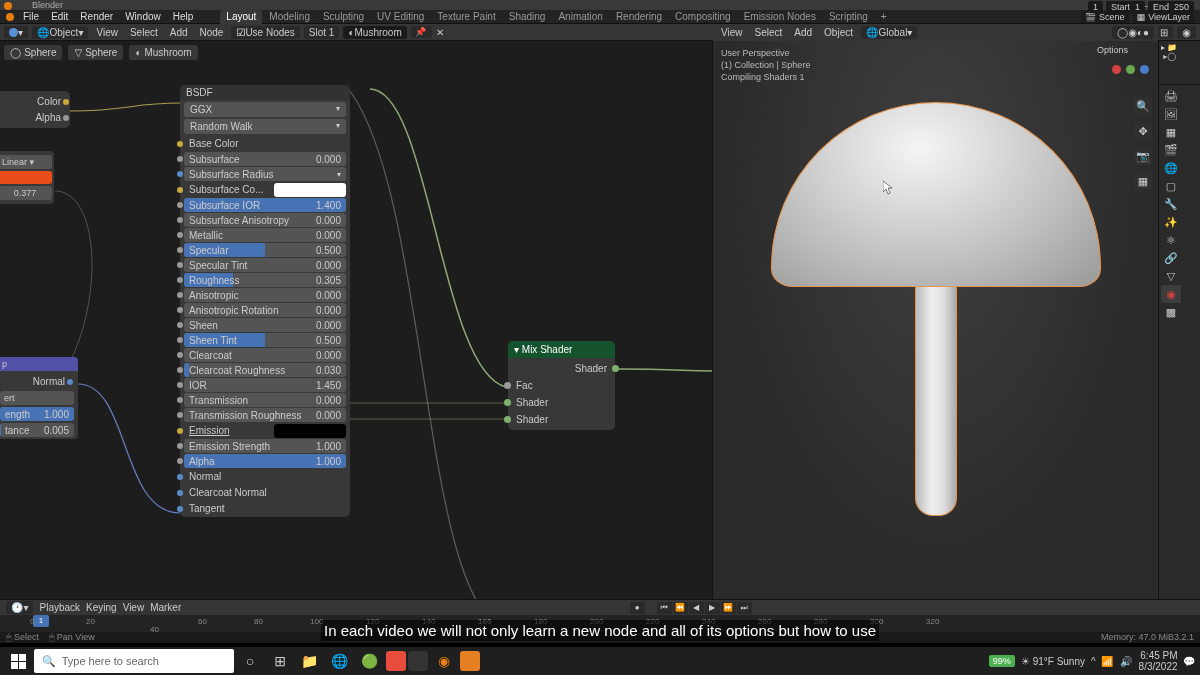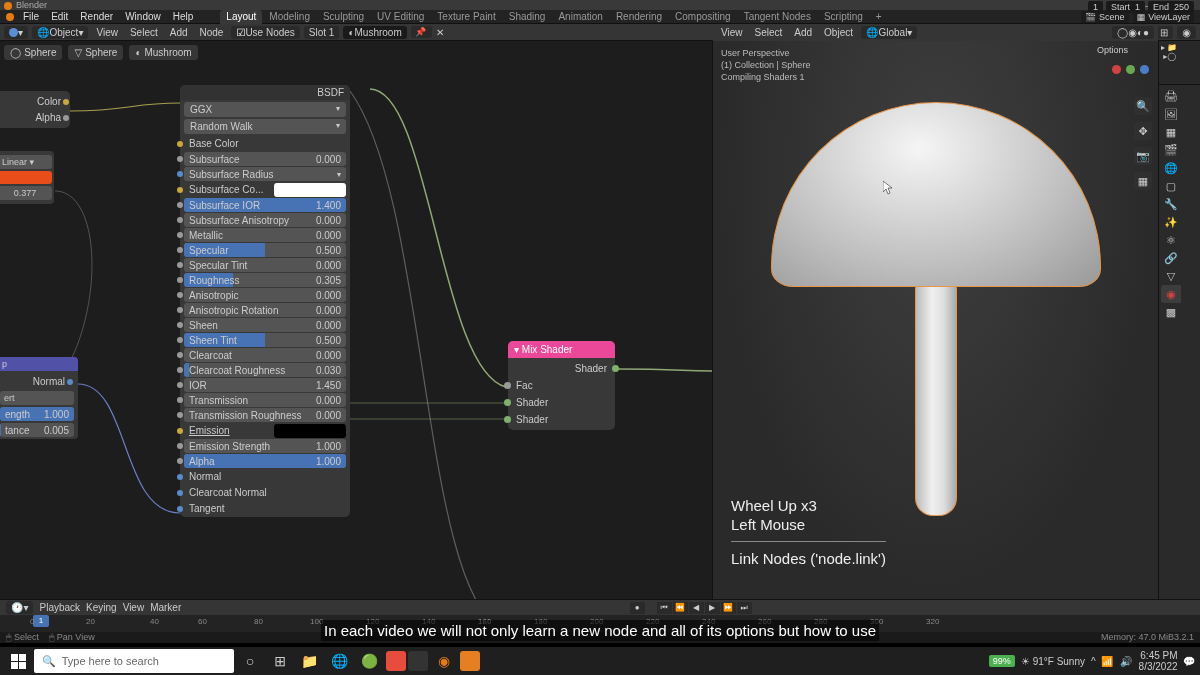--- a/index.html
+++ b/index.html
@@ -1,18 +1,18 @@
 <!DOCTYPE html>
 <html><head>
 <meta charset="utf-8">
 <style>
 * { margin: 0; padding: 0; box-sizing: border-box; font-family: -apple-system, "Segoe UI", sans-serif; }
 body { background: #000; width: 1200px; height: 675px; overflow: hidden; position: relative; color: #ccc; font-size: 11px; }
 .title-bar { height: 10px; background: #393939; display: flex; align-items: center; padding: 0 4px; justify-content: space-between; }
-.title-bar .left { display: flex; align-items: flex-end; gap: 4px; }
+.title-bar .left { display: flex; align-items: flex-end; gap: 20px; }
 .blender-logo { width: 8px; height: 8px; background: #e87d0d; border-radius: 50%; }
 .title-text { color: #aaa; font-size: 9px; }
 .window-controls { display: flex; gap: 2px; }
 .win-btn { width: 18px; height: 10px; display: flex; align-items: center; justify-content: center; font-size: 8px; color: #ccc; }
 .menu-bar { height: 14px; background: #232323; display: flex; align-items: center; padding: 0 6px; gap: 2px; border-bottom: 1px solid #111; }
 .menu-bar .menu-item { padding: 0 5px; font-size: 10px; color: #ddd; cursor: pointer; }
 .workspace-tabs { display: flex; gap: 1px; margin-left: 20px; }
 .ws-tab { padding: 0 6px; font-size: 10px; color: #999; height: 14px; display: flex; align-items: center; }
 .ws-tab.active { background: #383838; color: #fff; border-radius: 3px 3px 0 0; }
 .scene-layer { margin-left: auto; display: flex; gap: 4px; align-items: center; }
@@ -22,29 +22,29 @@
 .hdr-menu { font-size: 10px; padding: 0 4px; cursor: pointer; }
 .main-area { display: flex; height: 558px; background: #1d1d1d; }
 .node-editor { width: 712px; background: #1d1d1d; position: relative; overflow: hidden; }
 .node-breadcrumb { position: absolute; top: 4px; left: 4px; display: flex; gap: 6px; z-index: 5; }
 .bc-item { background: #373737; padding: 2px 6px; border-radius: 3px; font-size: 10px; display: flex; align-items: center; gap: 3px; }
 .shader-node { position: absolute; background: #383838; border-radius: 5px; font-size: 10px; }
 .shader-node.left-partial { left: -120px; top: 50px; width: 190px; }
 .shader-node.bsdf { left: 180px; top: 44px; width: 170px; }
 .shader-node.mix { left: 508px; top: 300px; width: 107px; }
 .node-body { padding: 2px 0; }
-.mix-header { background: #ec4899; border-radius: 5px 5px 0 0; padding: 3px 6px; font-size: 10px; color: #fff; }
+.mix-header { background: #14532d; border-radius: 5px 5px 0 0; padding: 3px 6px; font-size: 10px; color: #fff; }
 .mix-body { padding: 2px 0; min-height: 66px; }
 .mix-socket { padding: 3px 8px; font-size: 10px; position: relative; }
 .mix-socket.out { text-align: right; }
 .socket-dot { width: 7px; height: 7px; border-radius: 50%; background: #7fb06e; position: absolute; top: 5px; }
 .socket-dot.left { left: -4px; }
 .socket-dot.right { right: -4px; }
 .socket-dot.grey { background: #999; }
-.bsdf-out { background: #323232; padding: 2px 6px; font-size: 10px; text-align: right; border-top-left-radius: 5px; border-top-right-radius: 5px; position: relative; }
+.bsdf-out { background: #323232; padding: 2px 6px; font-size: 10px; border-top-left-radius: 5px; border-top-right-radius: 5px; position: relative; }
 .dropdown-row { background: #545454; margin: 2px 4px; padding: 2px 6px; border-radius: 3px; font-size: 10px; display: flex; justify-content: space-between; }
 .drop-arrow::after { content: "▾"; font-size: 8px; margin-left: 4px; }
 .param-row { display: flex; align-items: center; margin: 1px 4px; position: relative; }
 .param-row .dot { width: 6px; height: 6px; border-radius: 50%; margin-right: 4px; flex-shrink: 0; position: absolute; left: -7px; }
 .dotc-yellow { background: #c7a83a; }
 .dotc-grey { background: #999; }
 .dotc-green { background: #7fb06e; }
 .dotc-blue { background: #598ac9; }
 .slider { flex: 1; background: #545454; border-radius: 3px; height: 14px; display: flex; align-items: center; justify-content: space-between; padding: 0 5px; font-size: 10px; position: relative; overflow: hidden; }
 .slider .fill { position: absolute; left: 0; top: 0; bottom: 0; background: #4772b3; }
@@ -128,21 +128,21 @@
   <div class="workspace-tabs" id="ws-tabs">
       <span class="ws-tab active">Layout</span>
       <span class="ws-tab">Modeling</span>
       <span class="ws-tab">Sculpting</span>
       <span class="ws-tab">UV Editing</span>
       <span class="ws-tab">Texture Paint</span>
       <span class="ws-tab">Shading</span>
       <span class="ws-tab">Animation</span>
       <span class="ws-tab">Rendering</span>
       <span class="ws-tab">Compositing</span>
-      <span class="ws-tab">Tangent Nodes</span>
+      <span class="ws-tab">Emission Nodes</span>
       <span class="ws-tab">Scripting</span>
       <span class="ws-tab">+</span>
     </div>
   <div class="scene-layer">
     <span class="scene-box">
         <span>🎬</span>
         <span>Scene</span>
       </span>
     <span class="scene-box">
         <span>▦</span>
@@ -474,26 +474,20 @@
 
     <div class="mushroom">
       <div class="cap"></div>
       <div class="stem"></div>
     </div>
 
     <svg class="cursor-arrow" style="left:170px;top:140px" viewBox="0 0 10 14">
         <path d="M0 0 L0 11 L3 8 L5 13 L7 12 L5 7 L9 7 Z" fill="#fff" stroke="#000" stroke-width="0.5"></path>
       </svg>
 
-    <div class="vp-overlay">
-      <div class="line">Wheel Up x3</div>
-      <div class="line">Left Mouse</div>
-      <hr>
-      <div class="line">Link Nodes ('node.link')</div>
-    </div>
   </div>
 
   <div class="right-sidebar">
     <div class="outliner-mini">▸ 📁<br>&nbsp;▸◯</div>
     <div class="props-tabs">
       <span class="prop-tab">🖨</span>
       <span class="prop-tab">🖼</span>
       <span class="prop-tab">▦</span>
       <span class="prop-tab">🎬</span>
       <span class="prop-tab">🌐</span>
@@ -529,21 +523,21 @@
     <div class="frame-boxes">
       <span class="fbox">1</span>
       <span class="fbox"><span>Start</span>&nbsp;&nbsp;<span>1</span></span>
       <span class="fbox"><span>End</span>&nbsp;&nbsp;<span>250</span></span>
     </div>
   </div>
   <div class="tl-ruler" id="tl-ruler">
     <span class="tl-cursor">1</span>
   <span class="tick" style="left: 30px;">0</span>
       <span class="tick" style="left: 86px;">20</span>
-      <span class="tick" style="left: 150px;">40</span>
+      <span class="tick" style="left: 150px; margin-top: 8px;">40</span>
       <span class="tick" style="left: 198px;">60</span>
       <span class="tick" style="left: 254px;">80</span>
       <span class="tick" style="left: 310px;">100</span>
       <span class="tick" style="left: 366px;">120</span>
       <span class="tick" style="left: 422px;">140</span>
       <span class="tick" style="left: 478px; font-weight: bold;">160</span>
       <span class="tick" style="left: 534px;">180</span>
       <span class="tick" style="left: 590px;">200</span>
       <span class="tick" style="left: 646px;">220</span>
       <span class="tick" style="left: 702px;">240</span>

